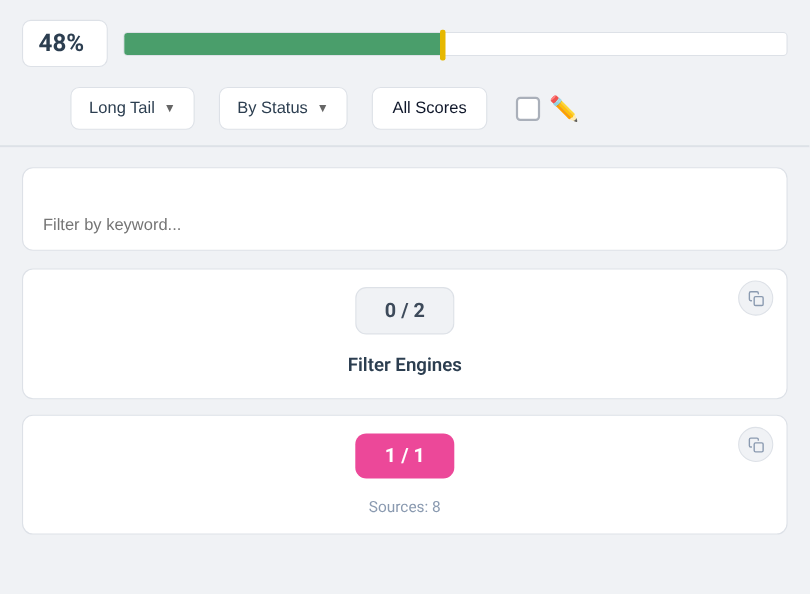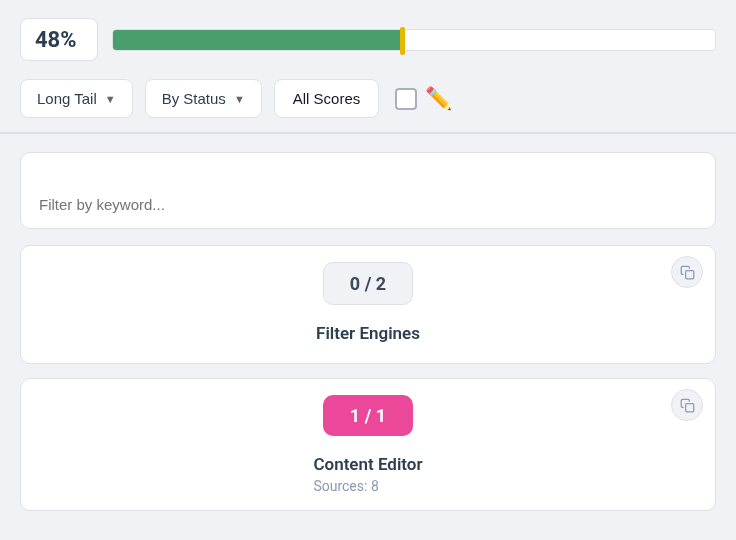--- a/index.html
+++ b/index.html
@@ -59,21 +59,22 @@
       top: -3px;
       width: 5px;
       height: 28px;
       background: #e6b800;
       border-radius: 2px;
     }
 
     .filter-row {
       display: flex;
       align-items: center;
-      gap: 12px;
+      gap: 22px;
+      margin-left: 44px;
     }
 
     .filter-btn {
       background: white;
       border: 1.5px solid #dde1e7;
       border-radius: 8px;
       padding: 10px 16px;
       font-size: 15px;
       color: #2c3e50;
       cursor: pointer;
@@ -270,21 +271,20 @@
       <button class="copy-icon-btn">
         <svg viewBox="0 0 24 24" fill="none" stroke="#8a9ab0" stroke-width="2" stroke-linecap="round" stroke-linejoin="round">
           <rect x="9" y="9" width="13" height="13" rx="2" ry="2"></rect>
           <path d="M5 15H4a2 2 0 0 1-2-2V4a2 2 0 0 1 2-2h9a2 2 0 0 1 2 2v1"></path>
         </svg>
       </button>
     </div>
       <div class="list-item">
       <div class="item-badge active">1 / 1</div>
       <div class="item-info">
-        <div class="item-title">Content Editor</div>
         <div class="item-subtitle">Sources: 8</div>
       </div>
       <button class="copy-icon-btn">
         <svg viewBox="0 0 24 24" fill="none" stroke="#8a9ab0" stroke-width="2" stroke-linecap="round" stroke-linejoin="round">
           <rect x="9" y="9" width="13" height="13" rx="2" ry="2"></rect>
           <path d="M5 15H4a2 2 0 0 1-2-2V4a2 2 0 0 1 2-2h9a2 2 0 0 1 2 2v1"></path>
         </svg>
       </button>
     </div>
     </div>

